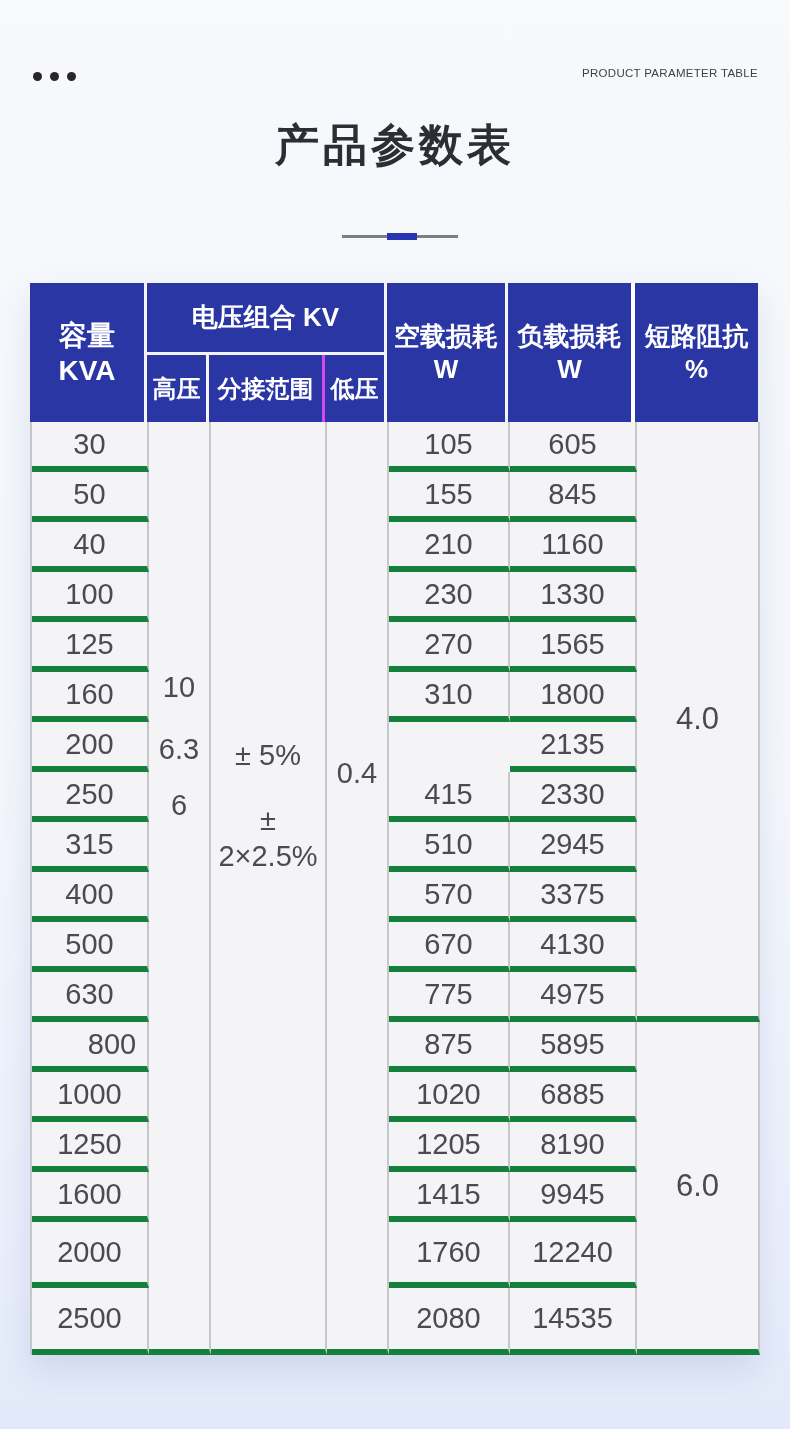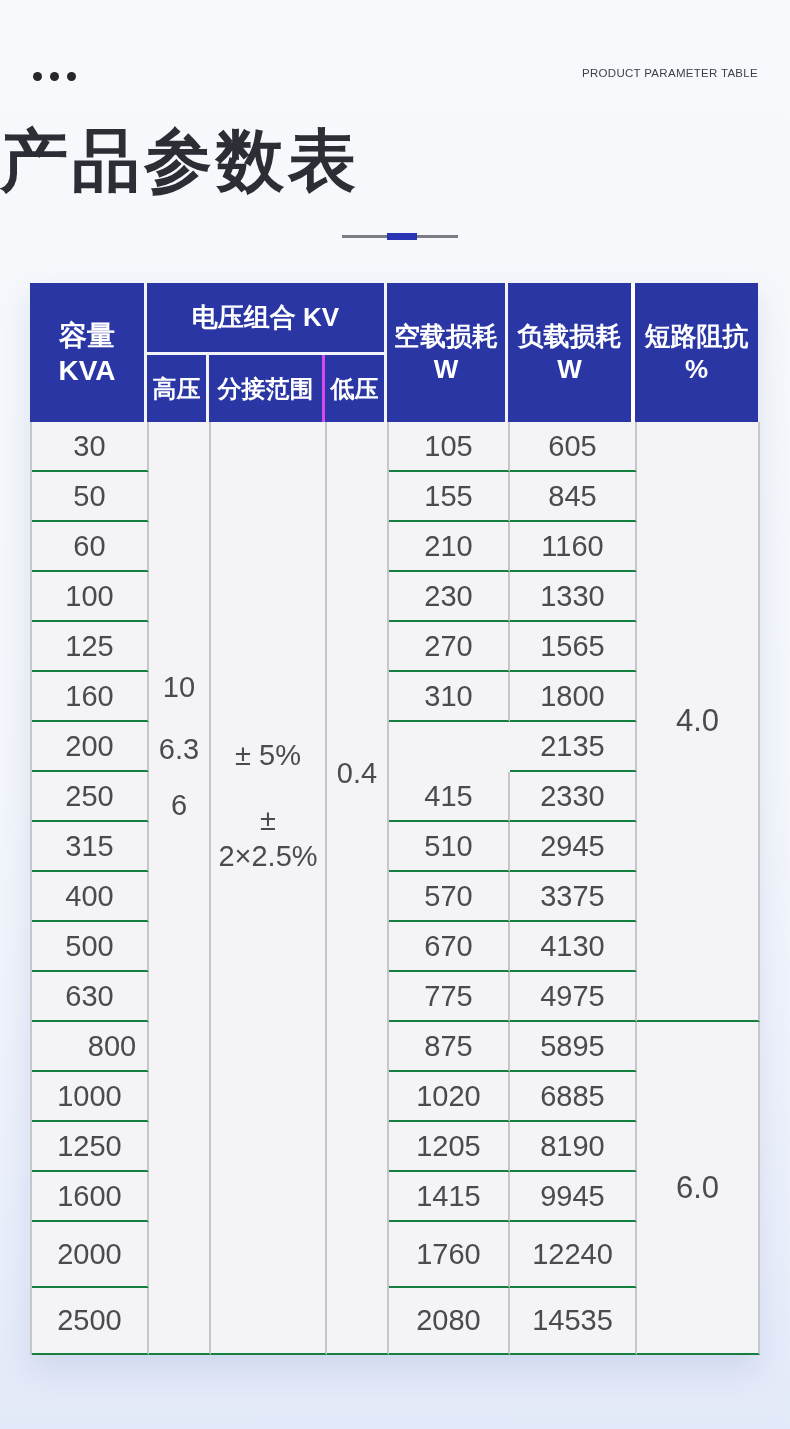--- a/index.html
+++ b/index.html
@@ -18,21 +18,22 @@
   .dots { position: absolute; left: 33px; top: 72px; display: flex; gap: 8px; }
   .dots i { width: 9px; height: 9px; border-radius: 50%; background: #26262b; display: block; }
   .eyebrow {
     position: absolute; right: 32px; top: 67px;
     font-size: 11.5px; color: #3f3f47; letter-spacing: 0.3px;
   }
 
   
   .title {
     position: absolute; top: 116px; left: 0; width: 100%;
-    font-size: 68px; font-weight: bold; letter-spacing: 4px;
+    text-align: center;
+    font-size: 44px; font-weight: bold; letter-spacing: 4px;
     color: #2d2d35;
   }
 
   
   .divider {
     position: absolute; top: 235px; left: 342px;
     width: 116px; height: 3px; background: #7d7d83;
   }
   .divider .nub {
     position: absolute; left: 45px; top: -2px;
@@ -73,21 +74,21 @@
     display: grid;
     grid-template-columns: 117px 62px 116px 62px 121px 127px 123px;
     grid-template-rows: repeat(16, 50px) 66px 67px;
     background: #f4f4f6;
     border-left: 2px solid #c6c6cb;
     color: #4a4a4f;
   }
   .bcell {
     display: flex; align-items: center; justify-content: center;
     border-right: 2px solid #c6c6cb;
-    border-bottom: 2px solid #15803d;
+    border-bottom: 6px solid #15803d;
     font-size: 29px;
     background: #f4f4f6;
   }
   .mcell { position: relative; }
   .mcell .fl {
     position: absolute; left: 0; width: 100%;
     text-align: center; font-size: 29px; line-height: 36px;
   }
   .col-hv  { grid-column: 2; grid-row: 1 / 19; }
   .col-tap { grid-column: 3; grid-row: 1 / 19; }
@@ -165,21 +166,21 @@
         <span class="fl lv-0">0.4</span>
       </div>
       <div class="bcell imp-a">4.0</div>
       <div class="bcell imp-b">6.0</div>
     <div class="bcell" style="grid-area: 1 / 1;">30</div>
         <div class="bcell" style="grid-area: 1 / 5;">105</div>
         <div class="bcell" style="grid-area: 1 / 6;">605</div>
         <div class="bcell" style="grid-area: 2 / 1;">50</div>
         <div class="bcell" style="grid-area: 2 / 5;">155</div>
         <div class="bcell" style="grid-area: 2 / 6;">845</div>
-        <div class="bcell" style="grid-area: 3 / 1;">60</div>
+        <div class="bcell" style="grid-area: 3 / 1;">40</div>
         <div class="bcell" style="grid-area: 3 / 5;">210</div>
         <div class="bcell" style="grid-area: 3 / 6;">1160</div>
         <div class="bcell" style="grid-area: 4 / 1;">100</div>
         <div class="bcell" style="grid-area: 4 / 5;">230</div>
         <div class="bcell" style="grid-area: 4 / 6;">1330</div>
         <div class="bcell" style="grid-area: 5 / 1;">125</div>
         <div class="bcell" style="grid-area: 5 / 5;">270</div>
         <div class="bcell" style="grid-area: 5 / 6;">1565</div>
         <div class="bcell" style="grid-area: 6 / 1;">160</div>
         <div class="bcell" style="grid-area: 6 / 5;">310</div>

